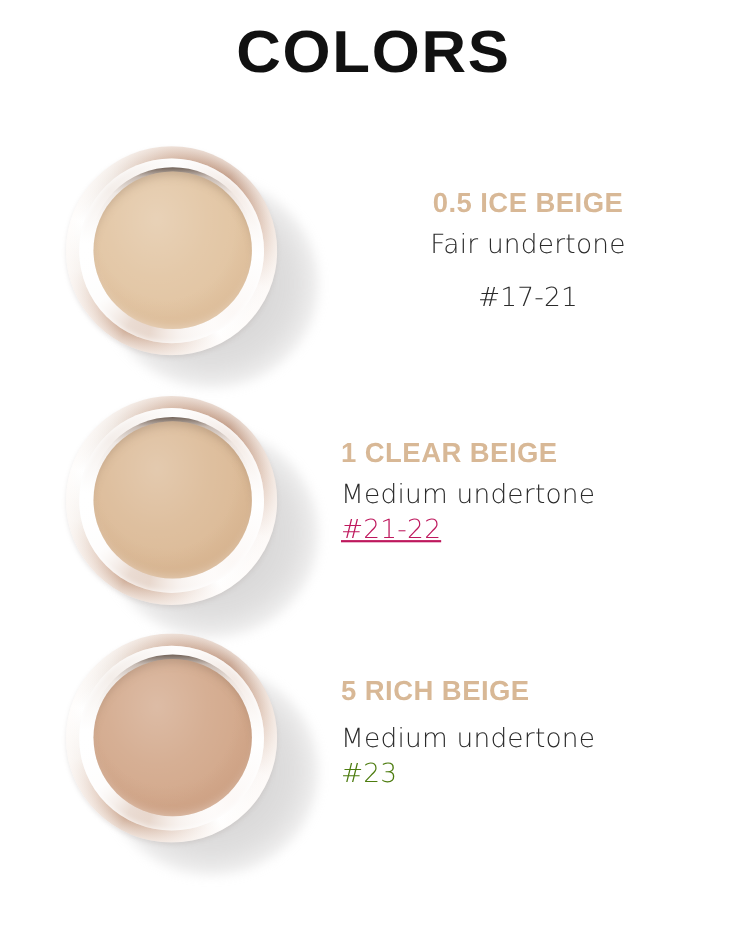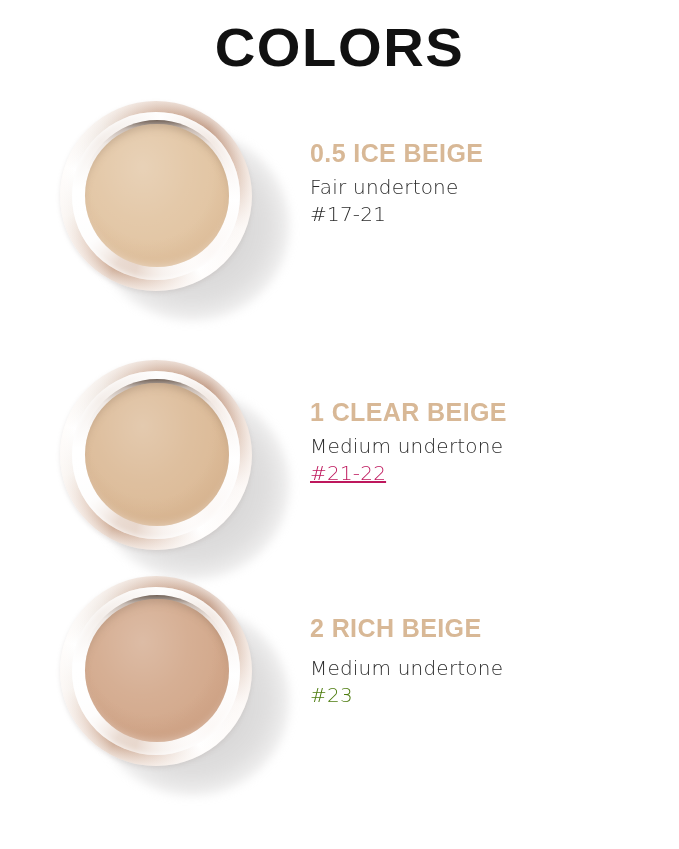--- a/index.html
+++ b/index.html
@@ -32,21 +32,21 @@
     transform: scaleX(1.04);
   }
 
   
   .shade-row {
     position: absolute;
     left: 0;
     width: 679px;
     height: 230px;
   }
-  .row-0 { top: 87px; }
+  .row-0 { top: 119px; text-align: center; }
   .row-1 { top: 346px; }
   .row-2 { top: 562px; }
 
   
   .jar-wrap {
     position: absolute;
     left: 52px;
     top: 8px;
     width: 225px;
     height: 215px;
@@ -168,21 +168,21 @@
     font-weight: 700;
     font-size: 25px;
     letter-spacing: 0.4px;
     line-height: 1.15;
     margin: 0 0 6px 0;
   }
   .shade-desc,
   .shade-code {
     font-family: "DejaVu Sans", sans-serif;
     font-weight: 300;
-    font-size: 20px;
+    font-size: 24px;
     letter-spacing: 0.2px;
     line-height: 1.34;
     color: #2b2b2b;
     margin: 0;
   }
 </style>
 </head>
 <body style="background: rgb(255, 255, 255);">
 
 <div class="page-title" style="color: rgb(17, 17, 17);">COLORS</div>
@@ -191,21 +191,21 @@
   <div class="jar-wrap">
     <div class="jar-cast-shadow"></div>
     <div class="jar-glass"></div>
     <div class="jar-inner-ring"></div>
     <div class="jar-lip"></div>
     <div class="jar-cream" style="background: radial-gradient(circle at 46% 38%, rgb(226, 197, 163) 0%, rgb(226, 197, 163) 52%, rgb(214, 178, 141) 100%);"></div>
   </div>
   <div class="shade-info">
     <div class="shade-name" style="color: rgb(216, 184, 150);">0.5 ICE BEIGE</div>
     <div class="shade-desc" style="color: rgb(43, 43, 43);">Fair undertone</div>
-    <div class="shade-code" style="color: rgb(43, 43, 43);">#17-21</div>
+    <div class="shade-code" style="color: rgb(43, 43, 43); margin-top: 16px;">#17-21</div>
   </div>
 </div>
 
 <div class="shade-row row-1">
   <div class="jar-wrap">
     <div class="jar-cast-shadow"></div>
     <div class="jar-glass"></div>
     <div class="jar-inner-ring"></div>
     <div class="jar-lip"></div>
     <div class="jar-cream" style="background: radial-gradient(circle at 46% 38%, rgb(220, 187, 152) 0%, rgb(220, 187, 152) 52%, rgb(207, 169, 132) 100%);"></div>
@@ -219,17 +219,17 @@
 
 <div class="shade-row row-2">
   <div class="jar-wrap">
     <div class="jar-cast-shadow"></div>
     <div class="jar-glass"></div>
     <div class="jar-inner-ring"></div>
     <div class="jar-lip"></div>
     <div class="jar-cream" style="background: radial-gradient(circle at 46% 38%, rgb(211, 169, 140) 0%, rgb(211, 169, 140) 52%, rgb(198, 151, 122) 100%);"></div>
   </div>
   <div class="shade-info">
-    <div class="shade-name" style="color: rgb(216, 184, 150);">2 RICH BEIGE</div>
+    <div class="shade-name" style="color: rgb(216, 184, 150);">5 RICH BEIGE</div>
     <div class="shade-desc" style="color: rgb(43, 43, 43); margin-top: 12px;">Medium undertone</div>
     <div class="shade-code" style="color: #4d7c0f;">#23</div>
   </div>
 </div>
 
 </body></html>

